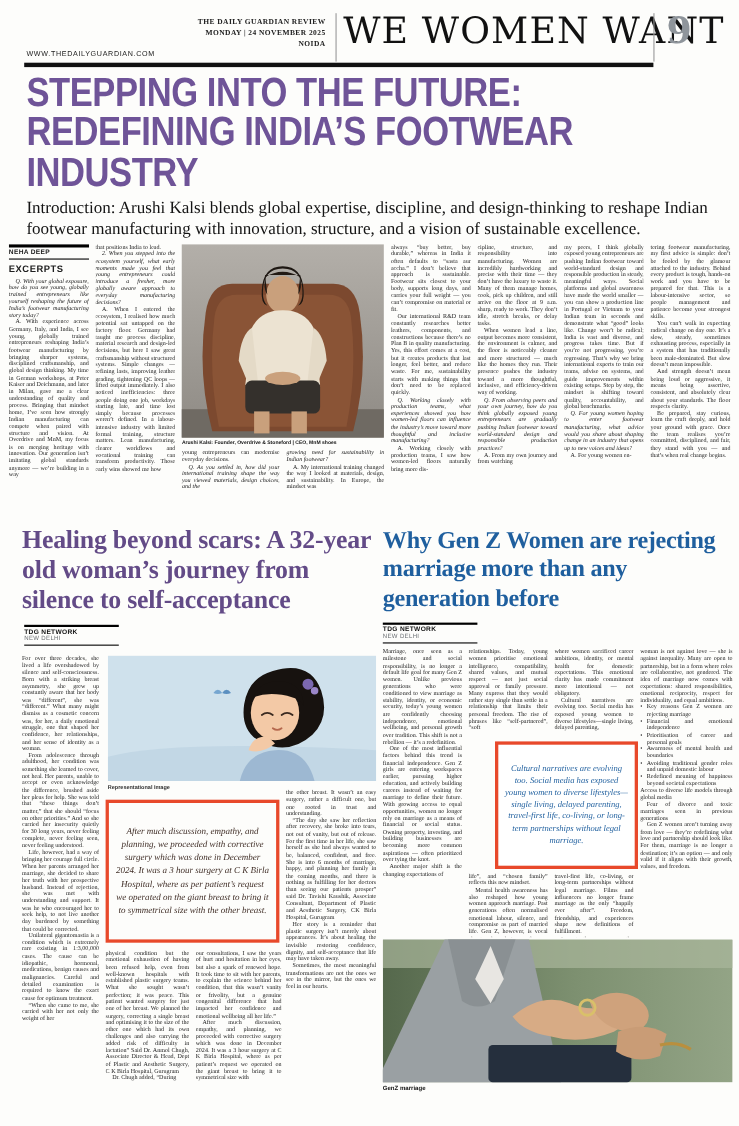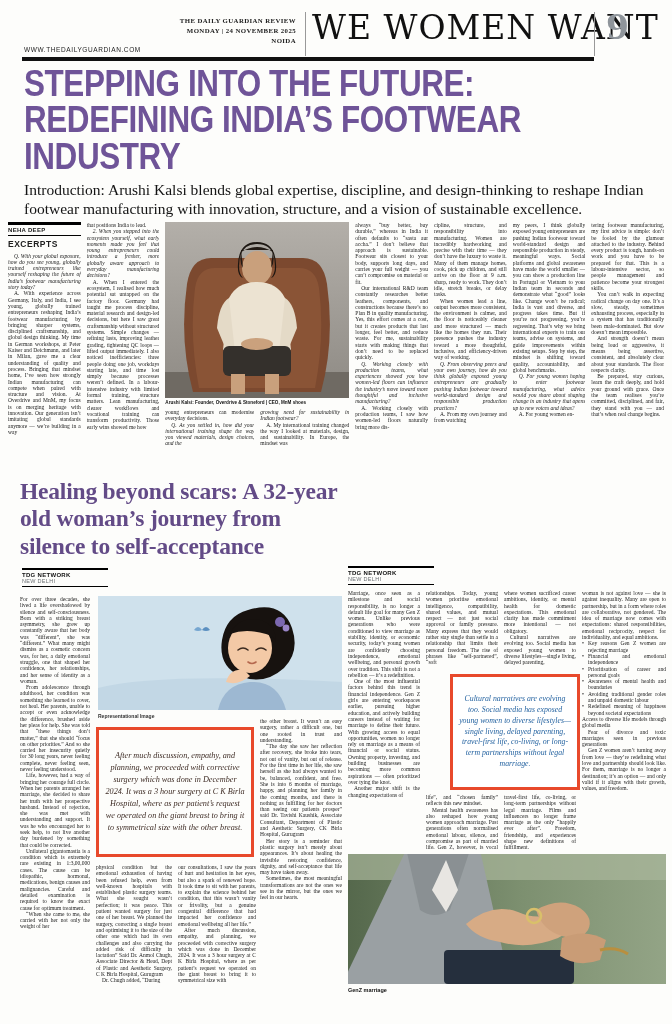--- a/index.html
+++ b/index.html
@@ -255,20 +255,21 @@
           <p class="para para-a">Dr. Chugh added, “During</p>
         </div>
       <div class="a2-col3 news">
           <p class="para para-c">our consultations, I saw the years of hurt and hesitation in her eyes, but also a spark of renewed hope. It took time to sit with her parents, to explain the science behind her condition, that this wasn’t vanity or frivolity, but a genuine congenital difference that had impacted her confidence and emotional wellbeing all her life.”</p>
           <p class="para para-a">After much discussion, empathy, and planning, we proceeded with corrective surgery which was done in December 2024. It was a 3 hour surgery at C K Birla Hospital, where as per patient’s request we operated on the giant breast to bring it to symmetrical size with</p>
         </div>
     </div>
   </section>
 
   <section class="a3">
+    <h2 class="a3-headline">Why Gen Z Women are rejecting marriage more than any generation before</h2>
     <div class="byline-block2 a3-byline">
       <div class="byline-name">TDG NETWORK</div>
       <div class="byline-city">NEW DELHI</div>
     </div>
 
     <div class="a3-body">
       <div class="a3-c1 news">
           <p class="para para-c">Marriage, once seen as a milestone and social responsibility, is no longer a default life goal for many Gen Z women. Unlike previous generations who were conditioned to view marriage as stability, identity, or economic security, today’s young women are confidently choosing independence, emotional wellbeing, and personal growth over tradition. This shift is not a rebellion — it’s a redefinition.</p>
           <p class="para para-a">One of the most influential factors behind this trend is financial independence. Gen Z girls are entering workspaces earlier, pursuing higher education, and actively building careers instead of waiting for marriage to define their future. With growing access to equal opportunities, women no longer rely on marriage as a means of financial or social status. Owning property, investing, and building businesses are becoming more common aspirations — often prioritized over tying the knot.</p>
           <p class="para para-a">Another major shift is the changing expectations of</p>

